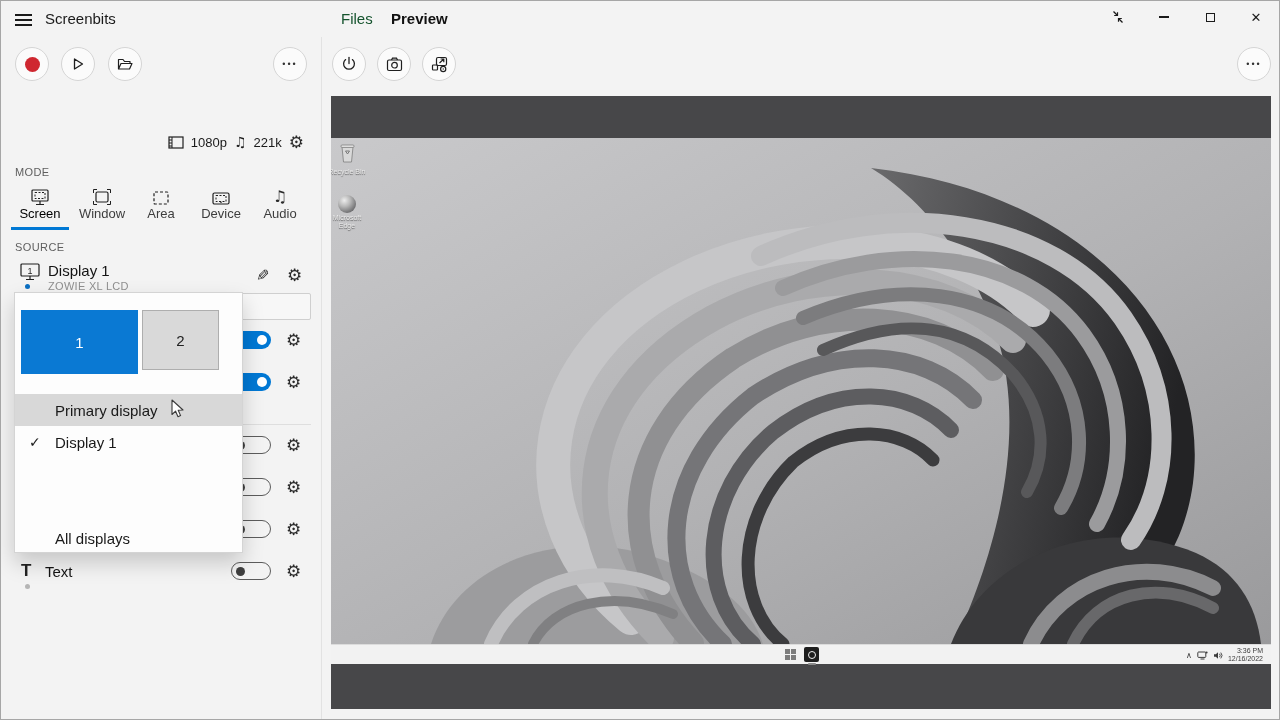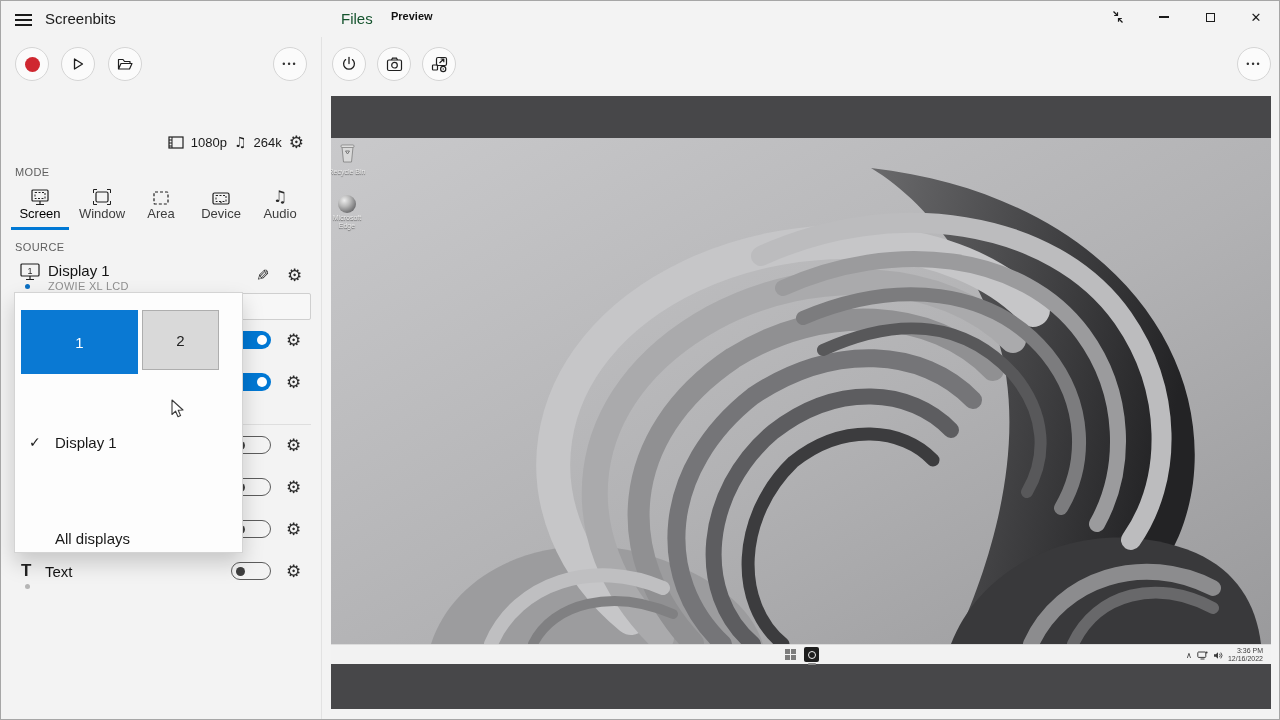--- a/index.html
+++ b/index.html
@@ -9,21 +9,21 @@
          border:1px solid #a6a6a6; overflow:hidden; color:#1a1a1a; }
   .abs { position:absolute; }
   .glyph { font-family:"DejaVu Sans", sans-serif; }
 
   
   .titlebar { position:absolute; left:0; top:0; width:1280px; height:36px; }
   .hamburger { position:absolute; left:14px; top:10px; width:20px; height:16px; cursor:default; }
   .hamburger i { display:block; width:17px; height:2px; background:#1a1a1a; margin:3px 0; }
   .app-title { position:absolute; left:44px; top:9px; font-size:15px; color:#1a1a1a; }
   .tab-files { position:absolute; left:340px; top:9px; font-size:15px; color:#14532d; }
-  .tab-preview { position:absolute; left:390px; top:9px; font-size:11px; color:#111; font-weight:bold; }
+  .tab-preview { position:absolute; left:390px; top:9px; font-size:15px; color:#111; font-weight:bold; }
   .winbtn { position:absolute; top:0; width:46px; height:32px; display:flex; align-items:center; justify-content:center; color:#1a1a1a; }
   .min-bar { width:10px; height:1.5px; background:#1a1a1a; }
   .max-box { width:9px; height:9px; border:1.2px solid #1a1a1a; }
 
   
   .circ { position:absolute; width:34px; height:34px; border-radius:50%;
           background:#fbfbfb; border:1px solid #d5d5d5;
           display:flex; align-items:center; justify-content:center; }
   .rec-dot { width:15px; height:15px; border-radius:50%; background:#cf2730; }
   .dots { font-size:9px; letter-spacing:2px; color:#333; }
@@ -146,21 +146,21 @@
       <span class="dots">•••</span>
     </div>
 
     <div class="quality">
       <svg width="16" height="13" viewBox="0 0 16 13">
         <rect x="1" y="1" width="14" height="11" fill="none" stroke="#1f1f1f" stroke-width="1.2"></rect>
         <path d="M4,1 L4,12 M1,4 L4,4 M1,7 L4,7 M1,10 L4,10" stroke="#1f1f1f" stroke-width="1"></path>
       </svg>
       <span>1080p</span>
       <span class="glyph" style="font-size:14px;">♫</span>
-      <span>264k</span>
+      <span>221k</span>
       <span class="gear">⚙</span>
     </div>
 
     <div class="sec-label" style="top:129px;">MODE</div>
 
     <div class="mode-tab active" style="left:12px; width:54px;">
       <div class="mt-icon">
         <svg width="20" height="18" viewBox="0 0 20 18">
             <g fill="none" stroke="#1f1f1f" stroke-width="1.2">
           <rect x="2" y="2" width="16" height="11" rx="1"></rect>
@@ -265,20 +265,23 @@
       <div class="toggle off" style="left:230px; top:525px;">
           <span class="knob"></span>
         </div>
       <span class="gear row-gear" style="top:526px;">⚙</span>
     </div>
 
     <div class="dropdown">
       <div class="thumb thumb-1">1</div>
       <div class="thumb thumb-2">2</div>
 
+      <div class="menu-item hover" style="top:101px;">
+        <span>Primary display</span>
+      </div>
       <div class="menu-item" style="top:133px;">
         <span class="menu-check">✓</span>
         <span>Display 1</span>
       </div>
       <div class="menu-item" style="top:229px;">
         <span>All displays</span>
       </div>
     </div>
 
     <svg class="cursor" width="14" height="20" viewBox="0 0 14 20">

